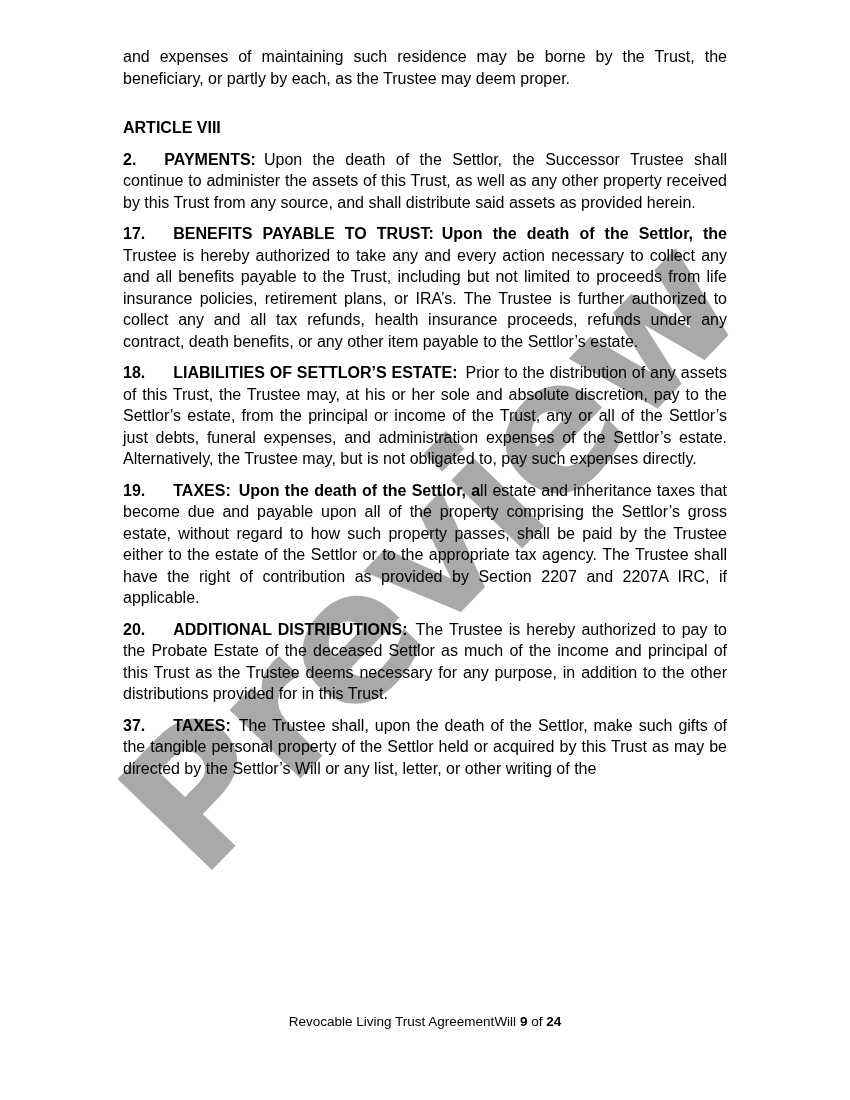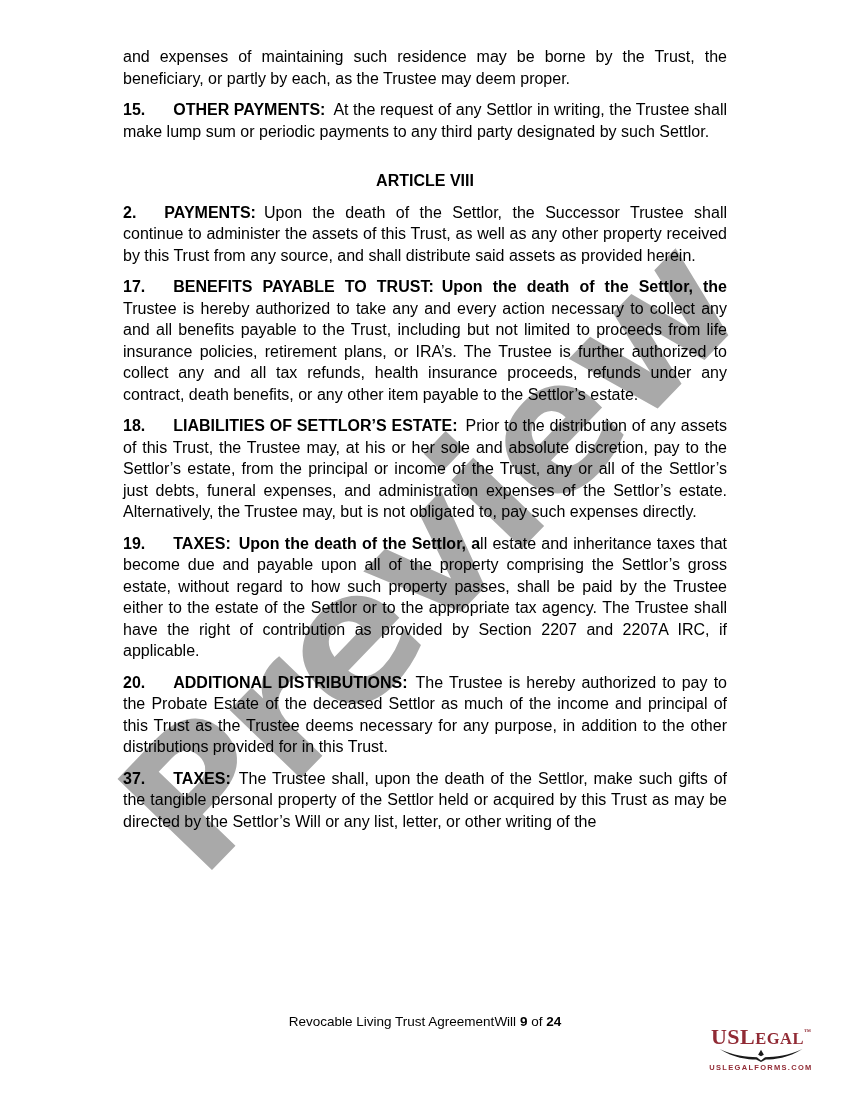--- a/index.html
+++ b/index.html
@@ -45,21 +45,21 @@
   }
   .para {
     margin: 0 0 10px 0;
     text-align: justify;
   }
   .sec-num { font-weight: bold; }
   .tab { display: inline-block; width: 28px; }
   .sec-title { font-weight: bold; }
   .article-heading {
     margin: 28px 0 10px 0;
-    text-align: center;
+    text-align: left;
     font-weight: bold;
   }
   .footer {
     position: absolute;
     left: 123px;
     top: 1014px;
     width: 604px;
     display: flex;
     justify-content: center;
     align-items: baseline;
@@ -100,23 +100,20 @@
 <body>
 
 <div class="page">
 
   <div class="watermark">Preview</div>
 
   <div class="content">
 
     <p class="para">and expenses of maintaining such residence may be borne by the Trust, the beneficiary, or partly by each, as the Trustee may deem proper.</p>
 
-    <div id="sections-top">
-  <p class="para section"><span class="sec-num">15.</span><span class="tab"></span><span class="sec-title">OTHER PAYMENTS:</span><span class="sec-body"> At the request of any Settlor in writing, the Trustee shall make lump sum or periodic payments to any third party designated by such Settlor.</span></p>
-</div>
 
     <div class="article-heading">
       <div>ARTICLE VIII</div>
     </div>
 
     <div id="sections-bottom">
   <p class="para section"><span class="sec-num">2.</span><span class="tab"></span><span class="sec-title">PAYMENTS:</span><span class="sec-body"> Upon the death of the Settlor, the Successor Trustee shall continue to administer the assets of this Trust, as well as any other property received by this Trust from any source, and shall distribute said assets as provided herein.</span></p>
 
   <p class="para section"><span class="sec-num">17.</span><span class="tab"></span><span class="sec-title">BENEFITS PAYABLE TO TRUST: Upon the death of the Settlor, the</span><span class="sec-body"> Trustee is hereby authorized to take any and every action necessary to collect any and all benefits payable to the Trust, including but not limited to proceeds from life insurance policies, retirement plans, or IRA’s. The Trustee is further authorized to collect any and all tax refunds, health insurance proceeds, refunds under any contract, death benefits, or any other item payable to the Settlor’s estate.</span></p>
 
@@ -134,24 +131,14 @@
   <div class="footer">
     <span class="footer-left">Revocable Living Trust Agreement</span>
     <span class="page-indicator">
       <span>Will</span>
       <b>9</b>
       <span>of</span>
       <b>24</b>
     </span>
   </div>
 
-  <div class="logo">
-    <div class="logo-text"><span>US</span><span>L</span><span class="small-caps">EGAL</span><span class="tm">™</span></div>
-    <div class="logo-eagle">
-      <svg viewBox="0 0 104 16" xmlns="http://www.w3.org/2000/svg">
-        <path d="M1,0 C18,8 34,10 47,10 L52,14 L57,10 C70,10 86,8 103,0 C86,11 68,13 58,13 L52,16 L46,13 C36,13 18,11 1,0 Z" fill="#1a1a1a"></path>
-        <path d="M52,1 L48.5,7 L52,9 L55.5,7 Z" fill="#1a1a1a"></path>
-      </svg>
-    </div>
-    <div class="logo-site">USLEGALFORMS.COM</div>
-  </div>
 
 </div>
 
 </body></html>

